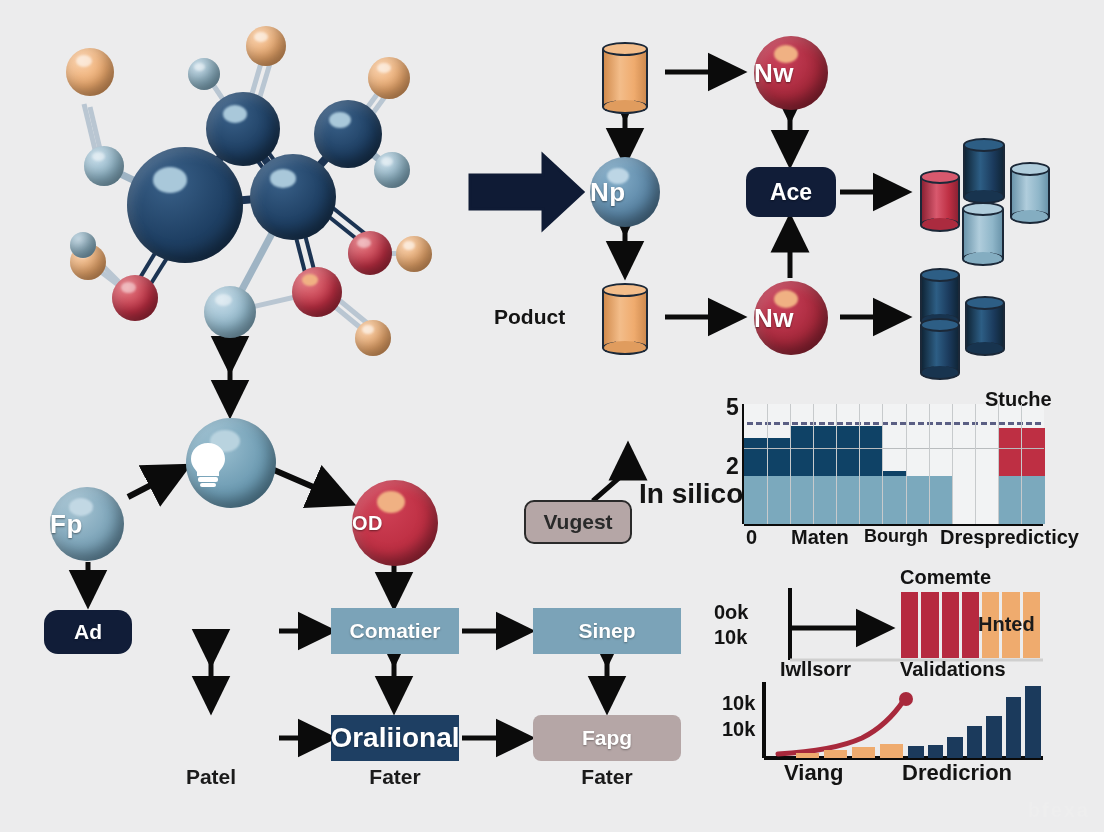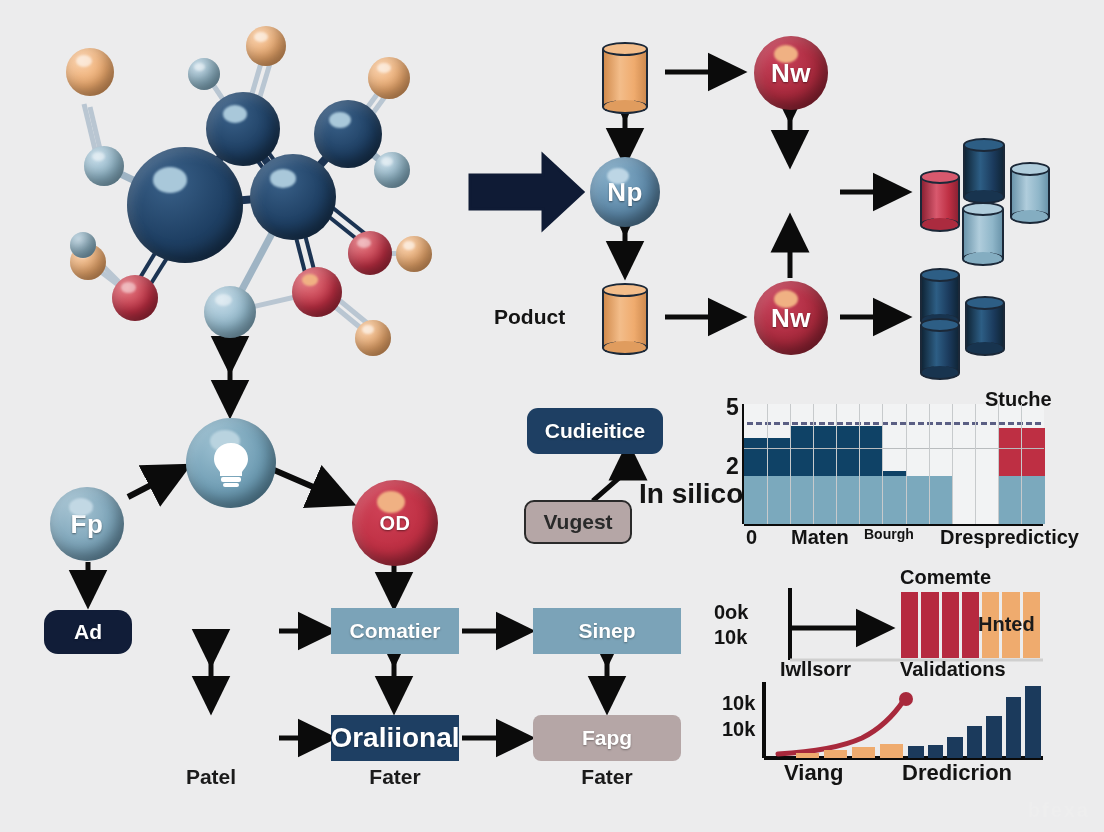--- a/index.html
+++ b/index.html
@@ -5,21 +5,21 @@
   html,body{margin:0;padding:0;background:#d8d8d8;}
   body{font-family:"Liberation Sans",sans-serif;}
   #root{
     position:relative;width:1104px;height:832px;
     background:#ececed;
     overflow:hidden;
   }
   
   .sphere{
     position:absolute;border-radius:50%;
-    display:flex;align-items:center;justify-content:center;
+    display:flex;align-items:center;justify-content:flex-start;
     color:#fff;font-weight:600;letter-spacing:.5px;
     box-shadow:inset -6px -8px 14px rgba(0,0,0,.33), inset 5px 6px 12px rgba(255,255,255,.17);
     text-shadow:0 1px 2px rgba(0,0,0,.45);
   }
   .sphere .hl{
     position:absolute;border-radius:50%;
     background:rgba(255,255,255,.45);
     filter:blur(1px);
   }
   .sphere .hl.orange{background:#f0b183;}
@@ -230,20 +230,23 @@
     <span>Np</span>
   </div>
   <div class="sphere" style="left:754px;top:36px;width:74px;height:74px;font-size:26px;background:radial-gradient(circle at 36% 30%,#c9405a,#a8293c 55%,#7c1b2b);">
     <span class="hl orange" style="left:20px;top:9px;width:24px;height:18px;"></span>
     <span>Nw</span>
   </div>
   <div class="sphere" style="left:754px;top:281px;width:74px;height:74px;font-size:26px;background:radial-gradient(circle at 36% 30%,#c9405a,#a8293c 55%,#7c1b2b);">
     <span class="hl orange" style="left:20px;top:9px;width:24px;height:18px;"></span>
     <span>Nw</span>
   </div>
+  <div class="boxnode" style="left:746px;top:167px;width:90px;height:50px;border-radius:13px;background:#111d38;font-size:23px;">
+    <span>Ace</span>
+  </div>
 
   <div>
     <div class="cyl" style="left:920px;top:170px;width:40px;height:62px;">
       <div class="body" style="background:linear-gradient(90deg,#8d2234,#d8596e 40%,#be2f43 75%,#8d2234);"></div>
       <div class="bot" style="background:#ab2b3f;"></div>
         <div class="top" style="background:#d8596e;"></div>
     </div>
     <div class="cyl" style="left:963px;top:138px;width:42px;height:66px;">
       <div class="body" style="background:linear-gradient(90deg,#102638,#2d5e85 40%,#1b3a5c 75%,#102638);"></div>
       <div class="bot" style="background:#18344f;"></div>
@@ -290,23 +293,20 @@
       <rect x="12" y="38" width="20" height="5" rx="2" fill="#fff"></rect>
       <rect x="14" y="44" width="16" height="4" rx="2" fill="#fff"></rect>
     </svg>
   </div>
 
   <div class="sphere" style="left:352px;top:480px;width:86px;height:86px;font-size:20px;background:radial-gradient(circle at 36% 30%,#d04257,#be2f43 55%,#8d1f30);">
     <span class="hl orange" style="left:25px;top:11px;width:28px;height:22px;"></span>
     <span>OD</span>
   </div>
 
-  <div class="boxnode" style="left:527px;top:408px;width:136px;height:46px;border-radius:11px;background:#1e3f63;font-size:21px;">
-    <span>Cudieitice</span>
-  </div>
   <div class="boxnode" style="left:524px;top:500px;width:108px;height:44px;border-radius:10px;background:#b5a6a6;border:2px solid #2a2a2a;font-size:21px;color:#2a2a2a;text-shadow:none;">
     <span>Vugest</span>
   </div>
   <div class="plain" style="left:639px;top:478px;font-size:28px;">In silico</div>
 
   <div class="boxnode" style="left:44px;top:610px;width:88px;height:44px;border-radius:14px;background:#111d38;font-size:21px;">
     <span>Ad</span>
   </div>
   <div class="boxnode" style="left:533px;top:608px;width:148px;height:46px;background:#7ba3b8;font-size:21px;">
     <span>Sinep</span>
@@ -369,21 +369,21 @@
 
     <div style="position:absolute;left:0;top:44px;width:300px;height:1px;background:#b9bcbe;"></div>
 
     <div style="position:absolute;left:3px;top:18px;width:294px;height:0;border-top:3px dashed #5b5f84;"></div>
   </div>
   <div class="axlabel" style="left:726px;top:394px;font-size:23px;">5</div>
   <div class="axlabel" style="left:726px;top:453px;font-size:23px;">2</div>
   <div class="axlabel" style="left:985px;top:388px;font-size:20px;">Stuche</div>
   <div class="axlabel" style="left:746px;top:526px;font-size:20px;">0</div>
   <div class="axlabel" style="left:791px;top:526px;font-size:20px;">Maten</div>
-  <div class="axlabel" style="left:864px;top:526px;font-size:14px;">Bourgh</div>
+  <div class="axlabel" style="left:864px;top:526px;font-size:18px;">Bourgh</div>
   <div class="axlabel" style="left:940px;top:526px;font-size:20px;">Drespredicticy</div>
 
   <div class="axlabel" style="left:900px;top:566px;font-size:20px;">Comemte</div>
   <div class="axlabel" style="left:714px;top:601px;font-size:20px;">0ok</div>
   <div class="axlabel" style="left:714px;top:626px;font-size:20px;">10k</div>
   <div class="chart" style="left:900px;top:592px;width:142px;height:66px;">
     <div id="bars2" style="position:absolute;left:0;top:0;width:142px;height:66px;">
         <div style="position: absolute; left: 1px; top: 0px; width: 17.2857px; height: 66px; background: rgb(182, 41, 63);"></div>
         <div style="position: absolute; left: 21.2857px; top: 0px; width: 17.2857px; height: 66px; background: rgb(182, 41, 63);"></div>
         <div style="position: absolute; left: 41.5714px; top: 0px; width: 17.2857px; height: 66px; background: rgb(182, 41, 63);"></div>

